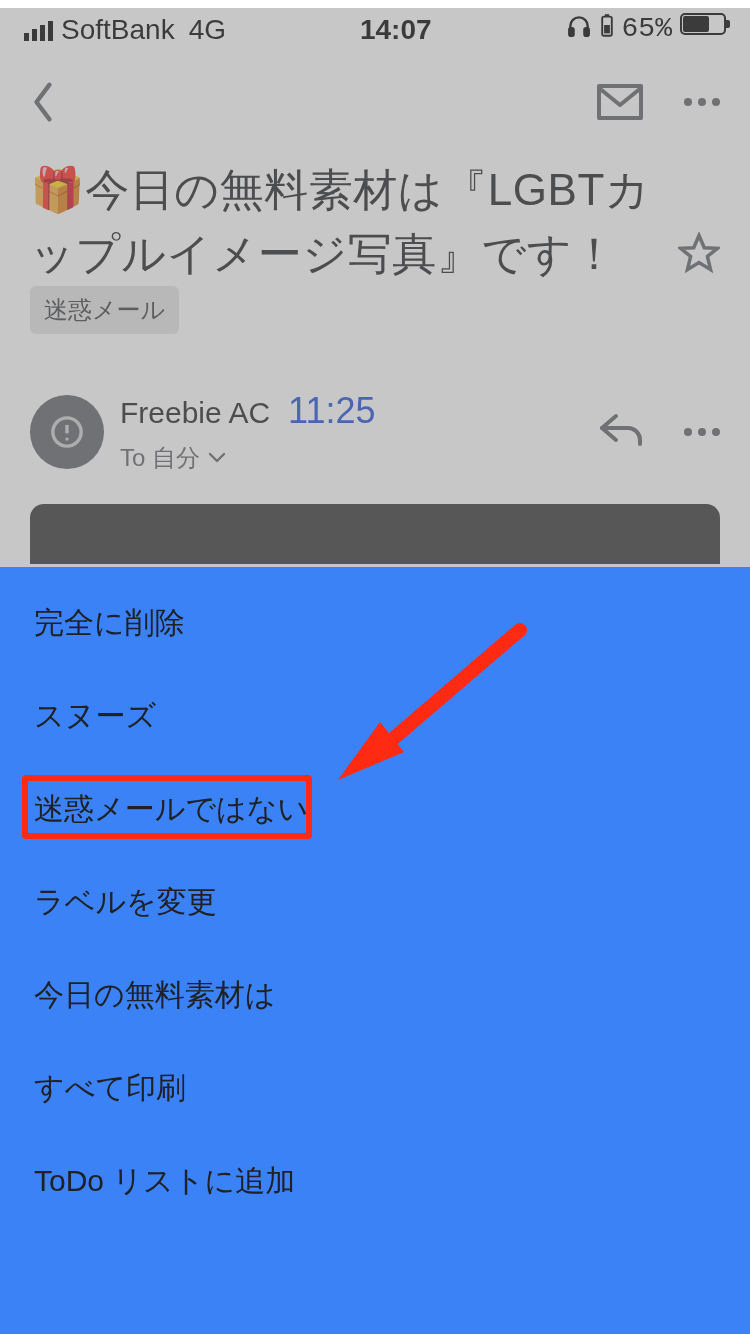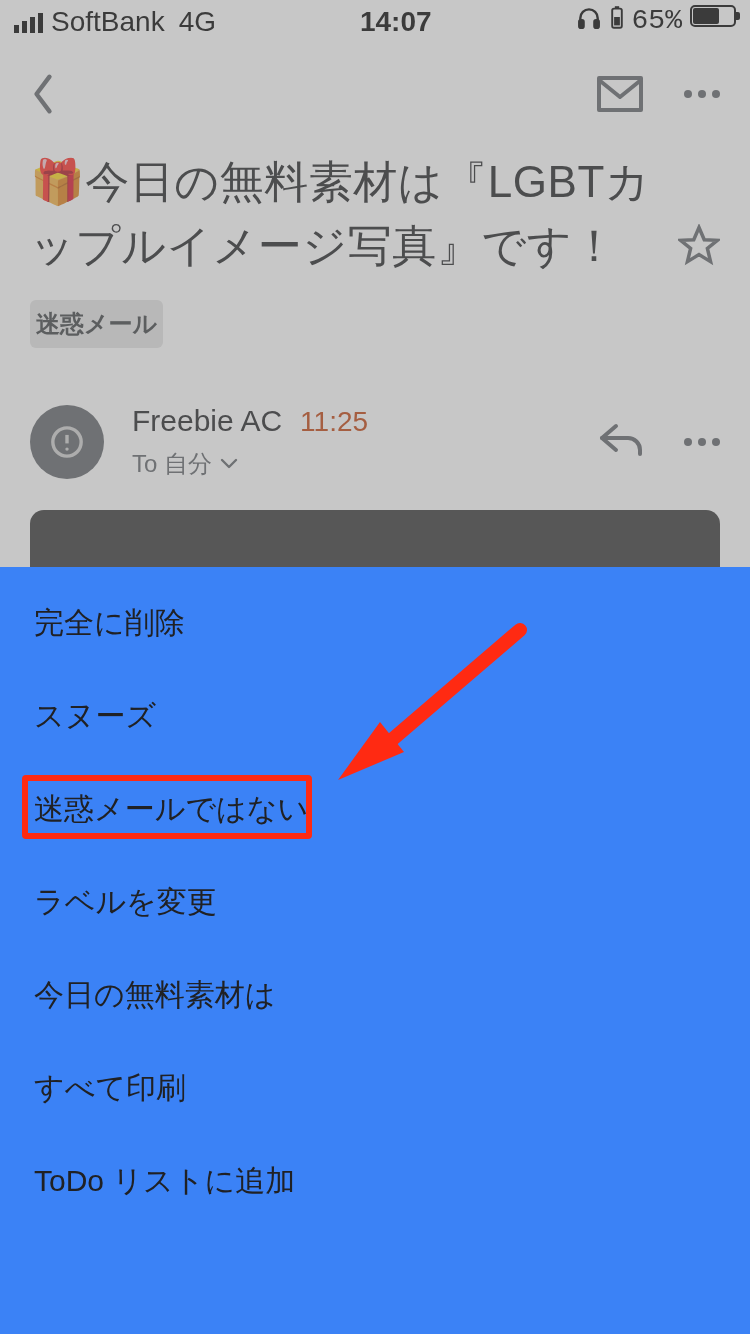--- a/index.html
+++ b/index.html
@@ -5,21 +5,21 @@
   * { box-sizing: border-box; margin: 0; padding: 0; }
   html, body { width: 750px; height: 1334px; font-family: -apple-system, "Helvetica Neue", Arial, sans-serif; background: #fff; overflow: hidden; }
   .screen { position: relative; width: 750px; height: 1334px; background: #fff; }
 
   
   .dim-layer { position: absolute; inset: 0; background: #fff; }
   .dim-inner { position: relative; width: 100%; height: 100%; }
   .dim-shade { position:absolute; inset:0; background: rgba(130,130,130,0.45); pointer-events:none; }
 
   
-  .status-bar { display:flex; align-items:center; justify-content:space-between; height:44px; padding:0 14px; font-size:28px; color:#000; font-weight:500;}
+  .status-bar { display:flex; align-items:center; justify-content:space-between; height:44px; padding:0 24px; font-size:28px; color:#000; font-weight:500;margin-top:8px;}
   .status-left { display:flex; align-items:center; gap:8px; }
   .status-right { display:flex; align-items:flex-start; gap:8px;font-family:Liberation Mono, monospace; }
   .sig-bars { display:flex; align-items:flex-end; gap:3px; height:22px;}
   .sig-bars span{ width:5px; background:#000; display:inline-block;}
   .sig-bars span:nth-child(1){height:8px;}
   .sig-bars span:nth-child(2){height:12px;}
   .sig-bars span:nth-child(3){height:16px;}
   .sig-bars span:nth-child(4){height:20px;}
   .time { font-size:28px; font-weight:600; }
   .batt { display:flex; align-items:center; gap:4px; }
@@ -32,29 +32,29 @@
   .back-chevron svg, .mail-icon svg { display:block; }
   .topnav-right { display:flex; align-items:center; gap:40px;}
   .dots { display:flex; gap:6px; }
   .dots span{ width:8px; height:8px; border-radius:50%; background:#5f6368;}
 
   
   .subject-block { padding: 6px 30px 0 30px; }
   .subject-row { display:flex; align-items:flex-end; gap:14px; }
   .subject-text { font-size:44px; line-height:1.45; color:#202124; flex:1; letter-spacing:0.5px;}
   .star { flex:0 0 auto; margin-bottom:8px; }
-  .spam-badge { display:inline-block; background:#e3e3e3; color:#3c4043; font-size:24px; font-weight:700; padding:8px 6px; border-radius:6px; margin-top:22px;}
-
-  
-  .sender-row { display:flex; align-items:center; padding: 56px 30px 0 30px; gap:28px;}
+  .spam-badge { display:inline-block; background:#e3e3e3; color:#3c4043; font-size:24px; font-weight:400; padding:8px 14px; border-radius:6px; }
+
+  
+  .sender-row { display:flex; align-items:center; padding: 56px 30px 0 30px; gap:16px;}
   .avatar { width:74px; height:74px; border-radius:50%; background:#5f6368; display:flex; align-items:center; justify-content:center;}
   .sender-meta { flex:1; }
   .sender-line1 { display:flex; align-items:baseline; gap:18px; font-size:30px; color:#202124;}
   .sender-name { font-weight:400; }
-  .sender-time { color:#c2410c; font-size:28px;}
+  .sender-time { color:#1d4ed8; font-size:36px;}
   .sender-line2 { display:flex; align-items:center; gap:8px; color:#5f6368; font-size:24px; margin-top:10px;}
   .chev-down { font-size:18px;}
   .sender-actions { display:flex; align-items:center; gap:40px; }
 
   
   .dark-body { margin:30px 30px 0 30px; height:60px; background:#333; border-radius:14px 14px 0 0; }
 
   
   .sheet { position:absolute; left:0; right:0; bottom:0; background:#3b82f6; top:567px; padding-top:10px;}
   .menu { list-style:none; }

